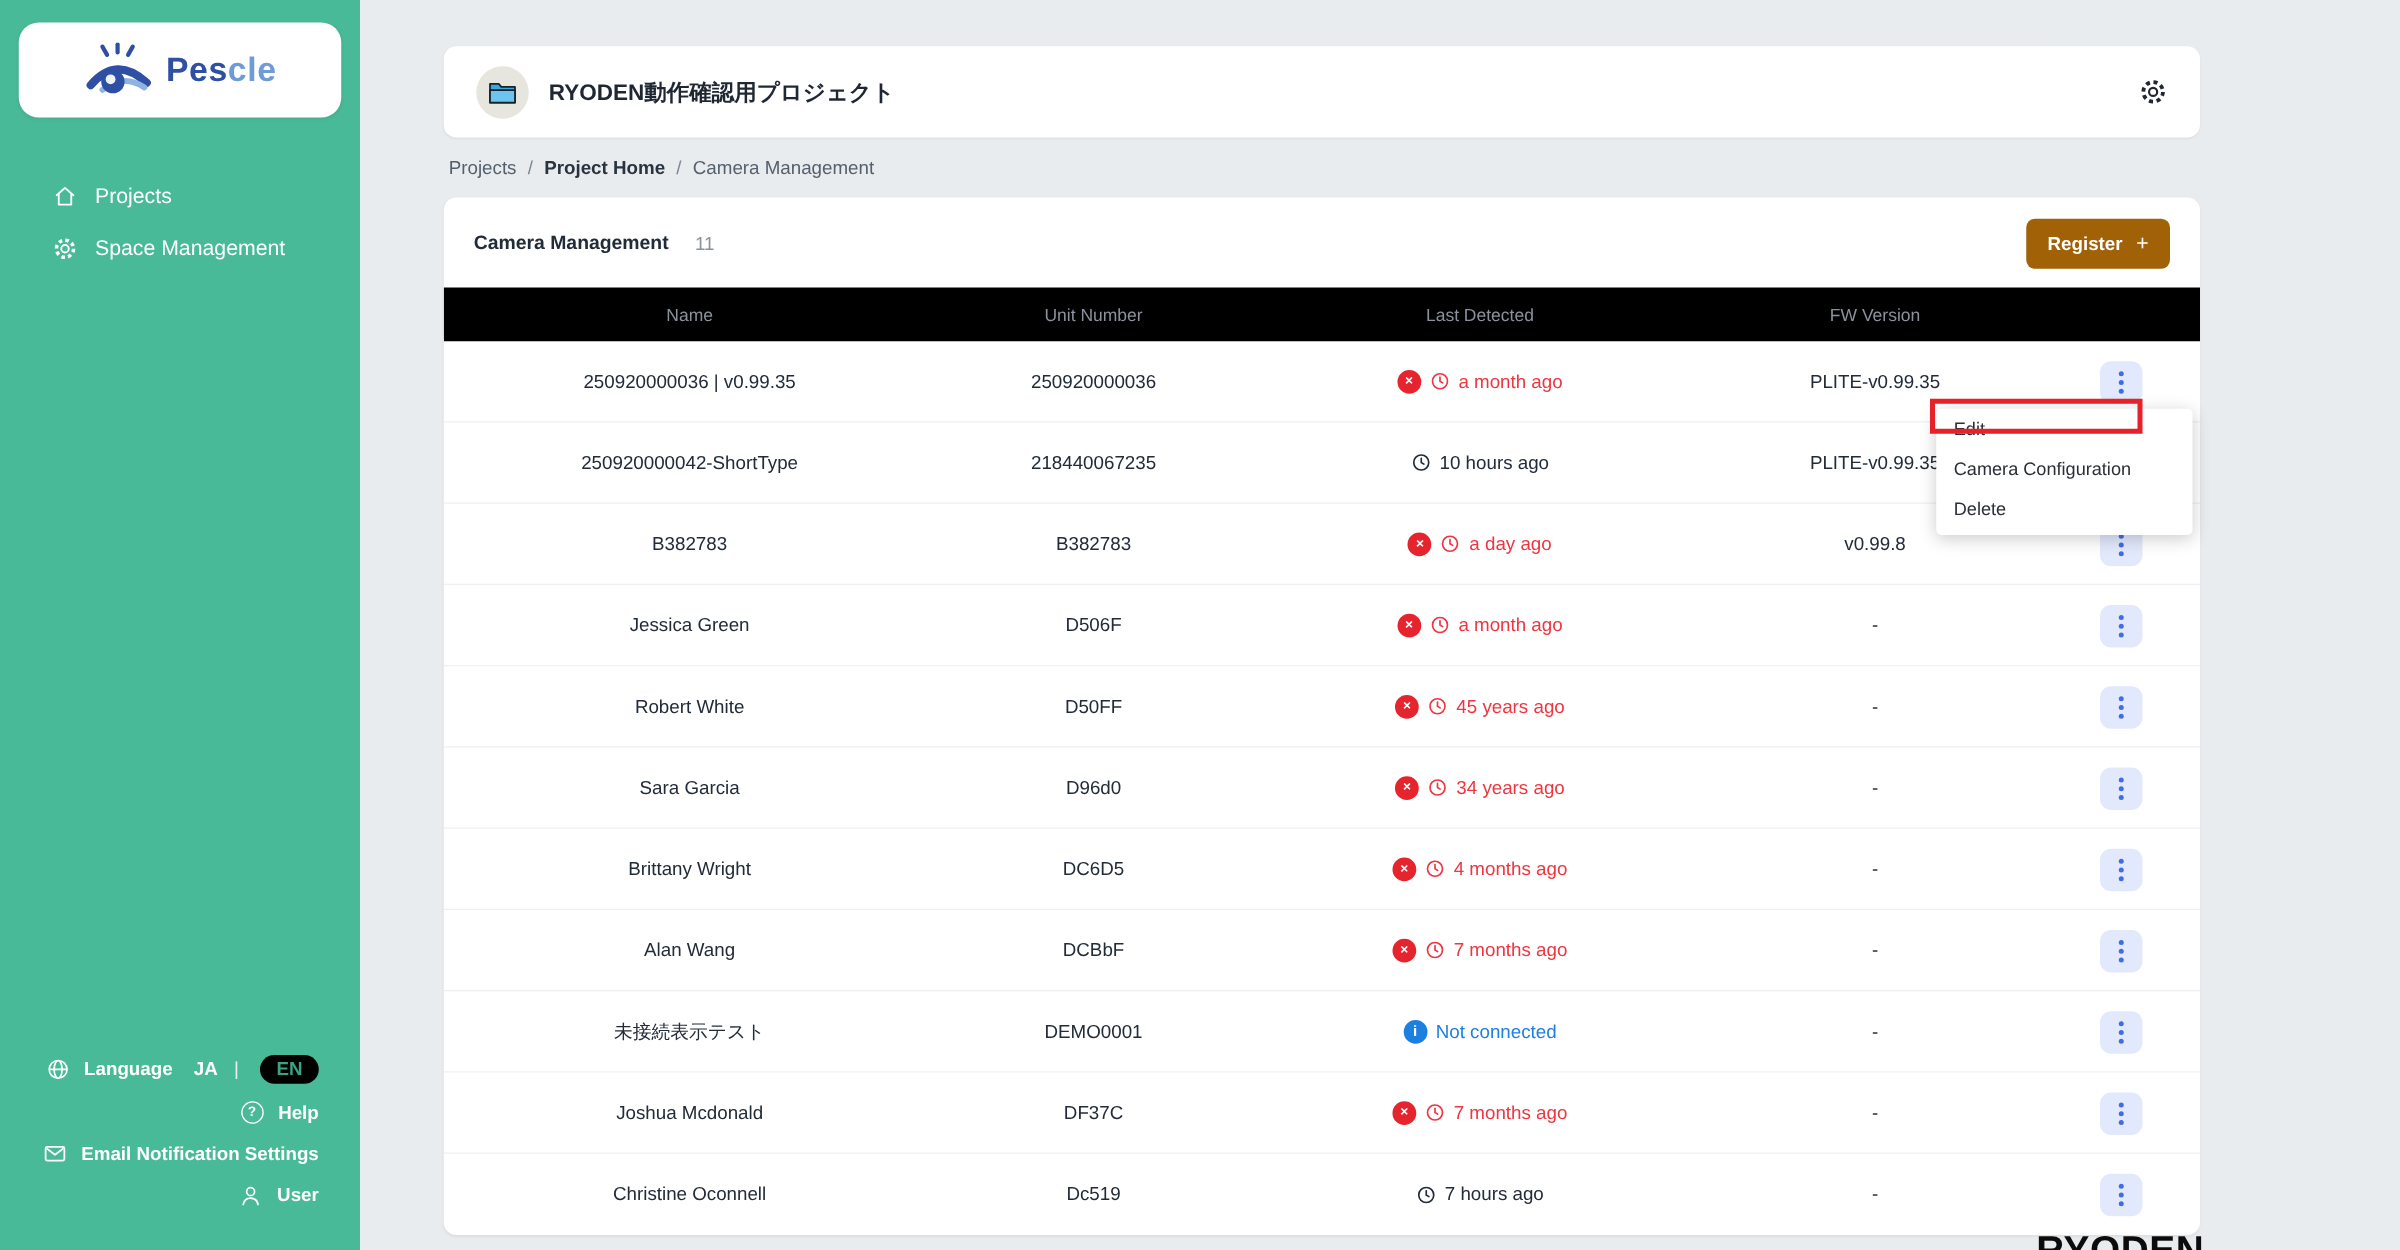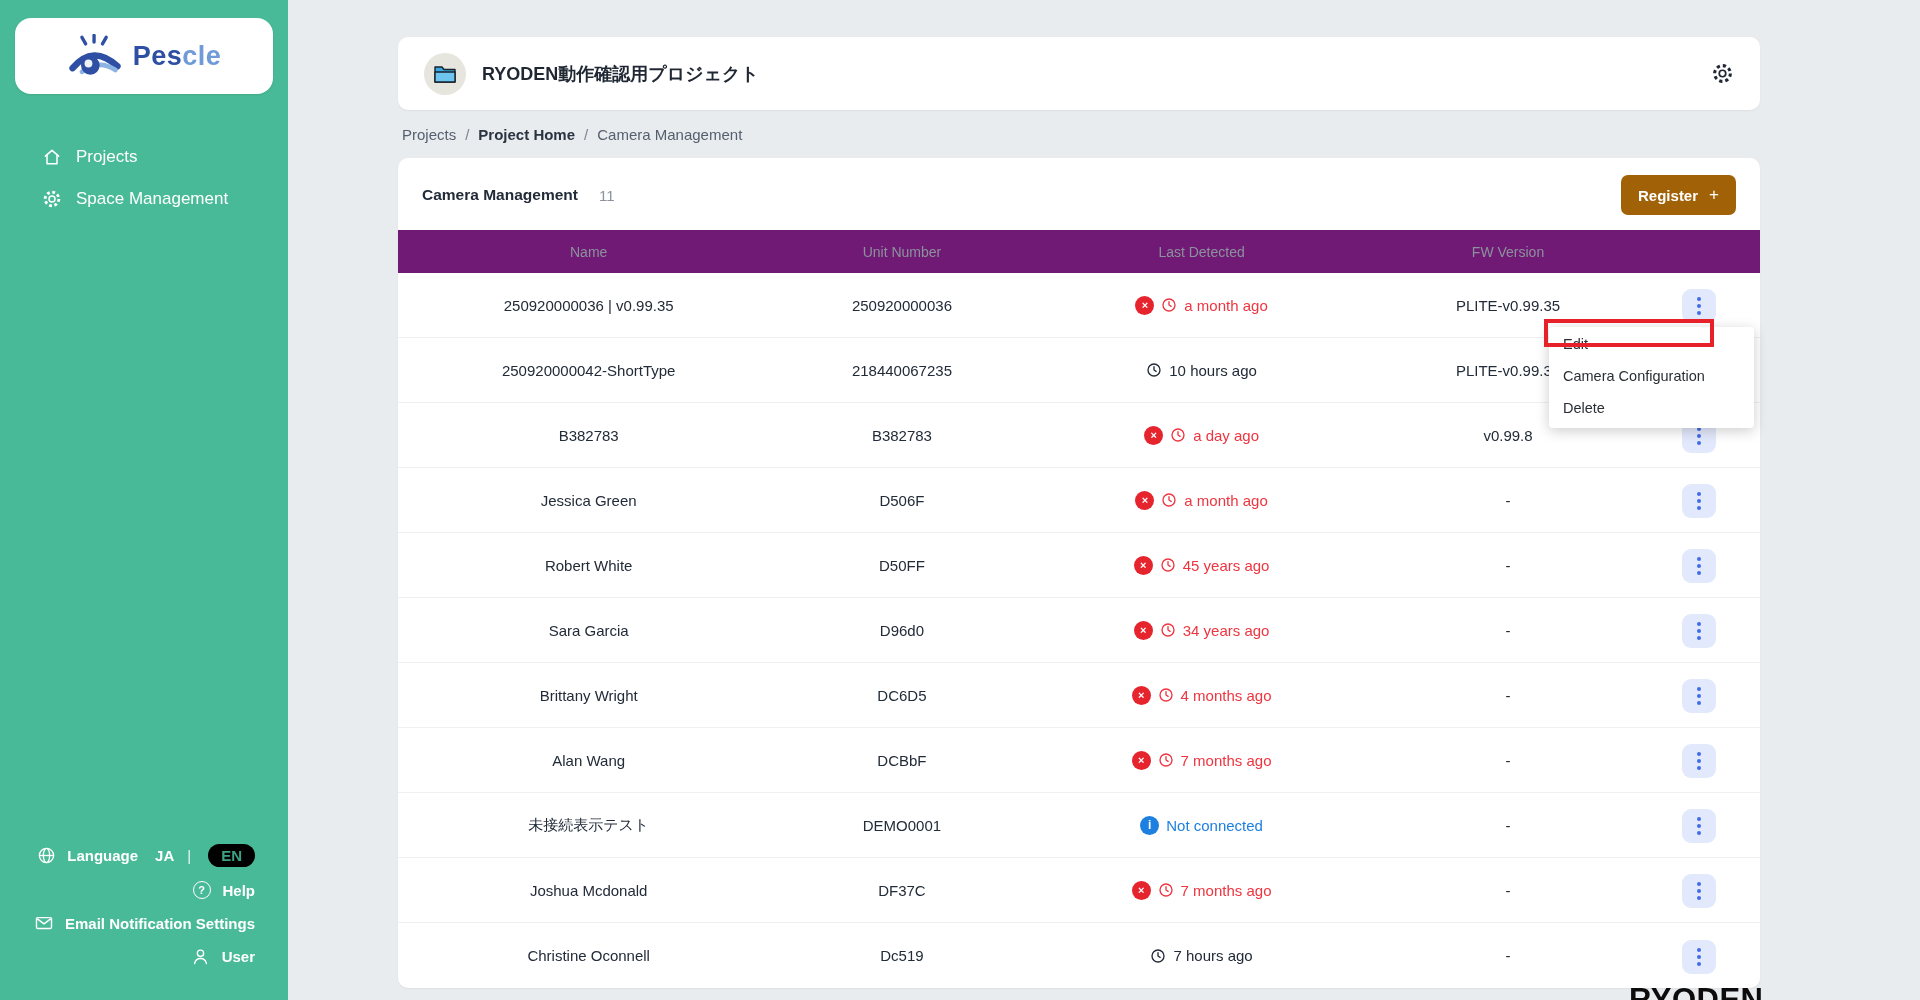--- a/index.html
+++ b/index.html
@@ -50,21 +50,21 @@
   .icon-w { display: inline-flex; width: 20px; justify-content: center; }
 
   
   .circ-q {
     width: 18px; height: 18px; border-radius: 50%; border: 1.6px solid #fff;
     display: inline-flex; align-items: center; justify-content: center;
     font-size: 11px; font-weight: 700; color: #fff;
   }
 
   
-  .main { flex: 1; padding: 37px 160px 0 110px; position: relative; }
+  .main { flex: 1; padding: 37px 160px 0 67px; position: relative; }
 
   .header-card {
     height: 73px; background: #fff; border-radius: 10px;
     display: flex; align-items: center; gap: 16px; padding: 0 26px;
     box-shadow: 0 1px 2px rgba(0,0,0,.05);
   }
   .avatar {
     width: 42px; height: 42px; border-radius: 50%; background: #e6e5de;
     display: flex; align-items: center; justify-content: center; flex: 0 0 42px;
   }
@@ -92,21 +92,21 @@
     font-family: inherit; display: flex; align-items: center; gap: 11px; cursor: pointer;
   }
   .register-btn .plus { font-size: 17px; font-weight: 400; }
 
   .thead, .trow {
     display: grid;
     grid-template-columns: 28% 18% 26% 19% 9%;
     align-items: center;
   }
   .thead {
-    height: 43px; background: #701a75;
+    height: 43px; background: #000000;
     color: #8b929c; font-size: 14px;
   }
   .thead .th, .trow .cell { text-align: center; }
   .trow { height: 65px; border-bottom: 1px solid #eef0f3; font-size: 15px; }
   .trow:last-child { border-bottom: none; }
   .cell.last { display: flex; align-items: center; justify-content: center; gap: 7px; }
   .cell.last.error { color: #ee3540; }
   .cell.last.info  { color: #1d7fe0; }
   .cx {
     width: 19px; height: 19px; border-radius: 50%; background: #e5242d;

